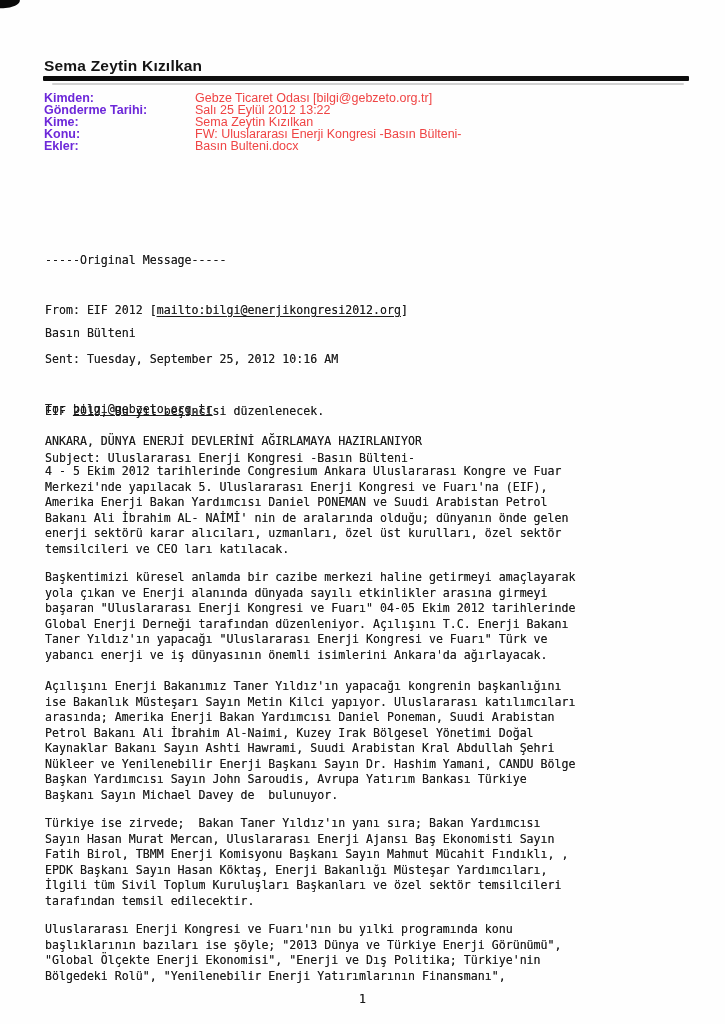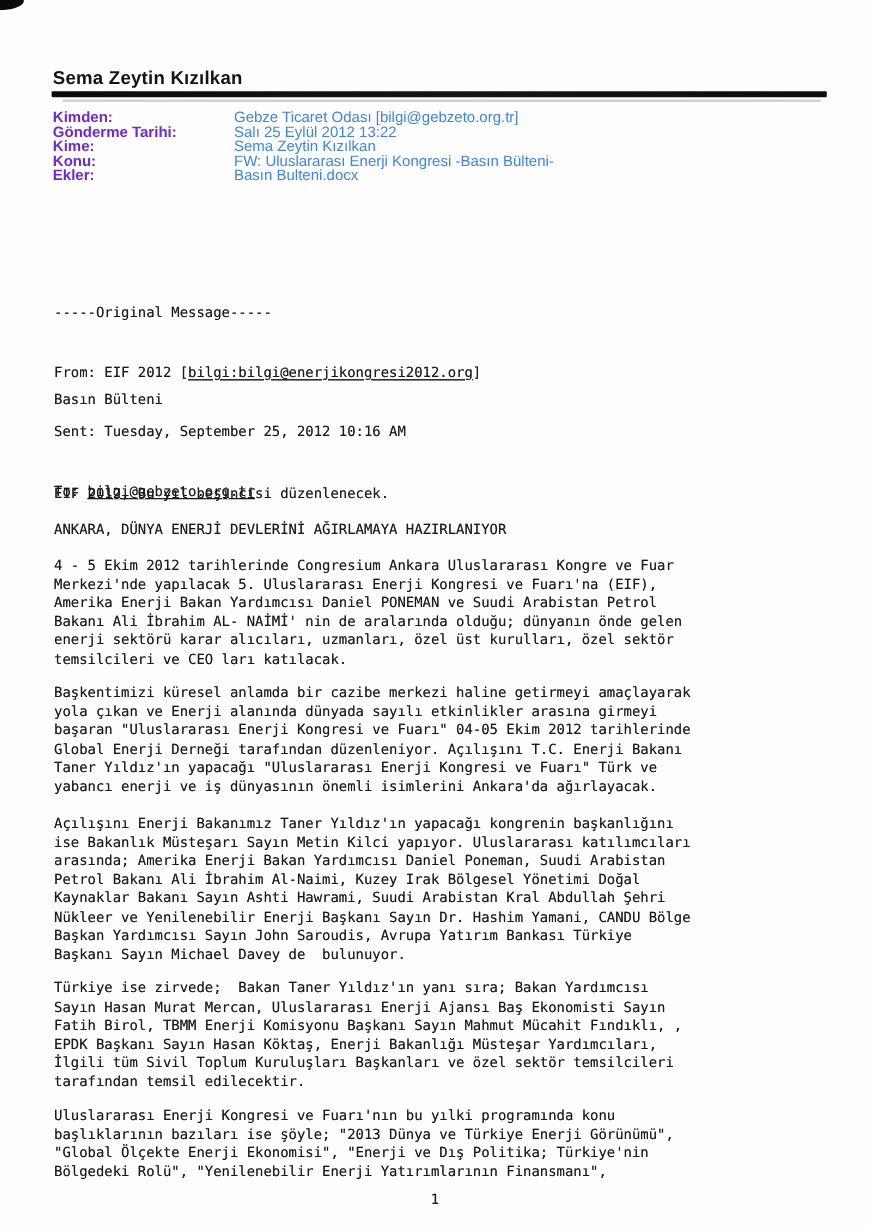--- a/index.html
+++ b/index.html
@@ -44,21 +44,21 @@
     border-radius: 1px;
   }
   .hdr-row {
     position: absolute; left: 44px;
     font-size: 12.5px; line-height: 13px;
     white-space: nowrap; color: #1e1e1e;
   }
   .hdr-label { font-weight: bold; color: #6d28d9; }
   .hdr-value {
     position: absolute; left: 151px; top: 0;
-    font-weight: normal; white-space: nowrap; color: #3b82f6;
+    font-weight: normal; white-space: nowrap; color: #ef4444;
   }
   
   .mono {
     position: absolute; left: 45px;
     font-family: "DejaVu Sans Mono", "Liberation Mono", monospace;
     font-size: 11.6px; line-height: 15.5px;
     color: #1a1a1a;
     text-shadow: 0 0 0.45px rgba(10,10,10,0.55);
     white-space: pre; margin: 0;
   }
@@ -99,23 +99,24 @@
     <span class="hdr-label">Konu:</span>
     <span class="hdr-value">FW: Uluslararası Enerji Kongresi -Basın Bülteni-</span>
   </div>
   <div class="hdr-row" style="top:140px">
     <span class="hdr-label">Ekler:</span>
     <span class="hdr-value">Basın Bulteni.docx</span>
   </div>
 
   <div class="mono wide-lines" style="top:219px">
     <div>-----Original Message-----</div>
-    <div><span>From: EIF 2012 [</span><span class="u-link">bilgi:bilgi@enerjikongresi2012.org</span><span>]</span></div>
+    <div><span>From: EIF 2012 [</span><span class="u-link">mailto:bilgi@enerjikongresi2012.org</span><span>]</span></div>
     <div>Sent: Tuesday, September 25, 2012 10:16 AM</div>
     <div><span>To: </span><span class="u-link">bilgi@gebzeto.org.tr</span></div>
+    <div>Subject: Uluslararası Enerji Kongresi -Basın Bülteni-</div>
   </div>
 
   <div class="mono" style="top:326px">Basın Bülteni</div>
 
   <div class="mono" style="top:404px">EIF 2012, Bu yıl beşincisi düzenlenecek.</div>
 
   <div class="mono" style="top:434px">ANKARA, DÜNYA ENERJİ DEVLERİNİ AĞIRLAMAYA HAZIRLANIYOR</div>
 
   <pre class="mono" style="top:464px">4 - 5 Ekim 2012 tarihlerinde Congresium Ankara Uluslararası Kongre ve Fuar
 Merkezi'nde yapılacak 5. Uluslararası Enerji Kongresi ve Fuarı'na (EIF),

